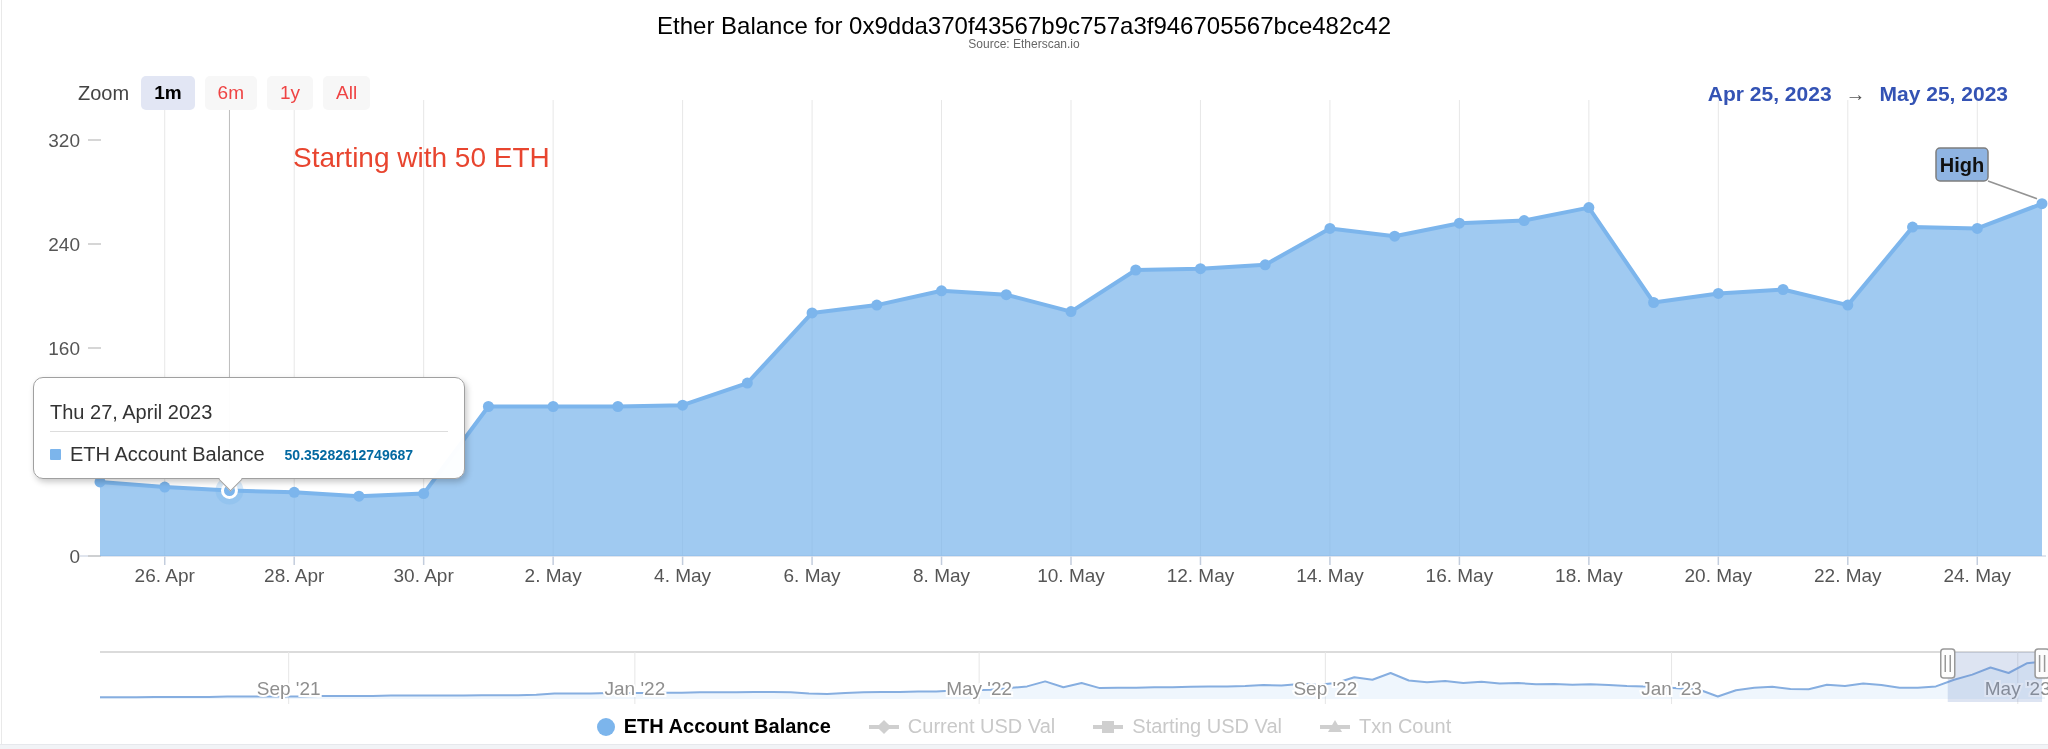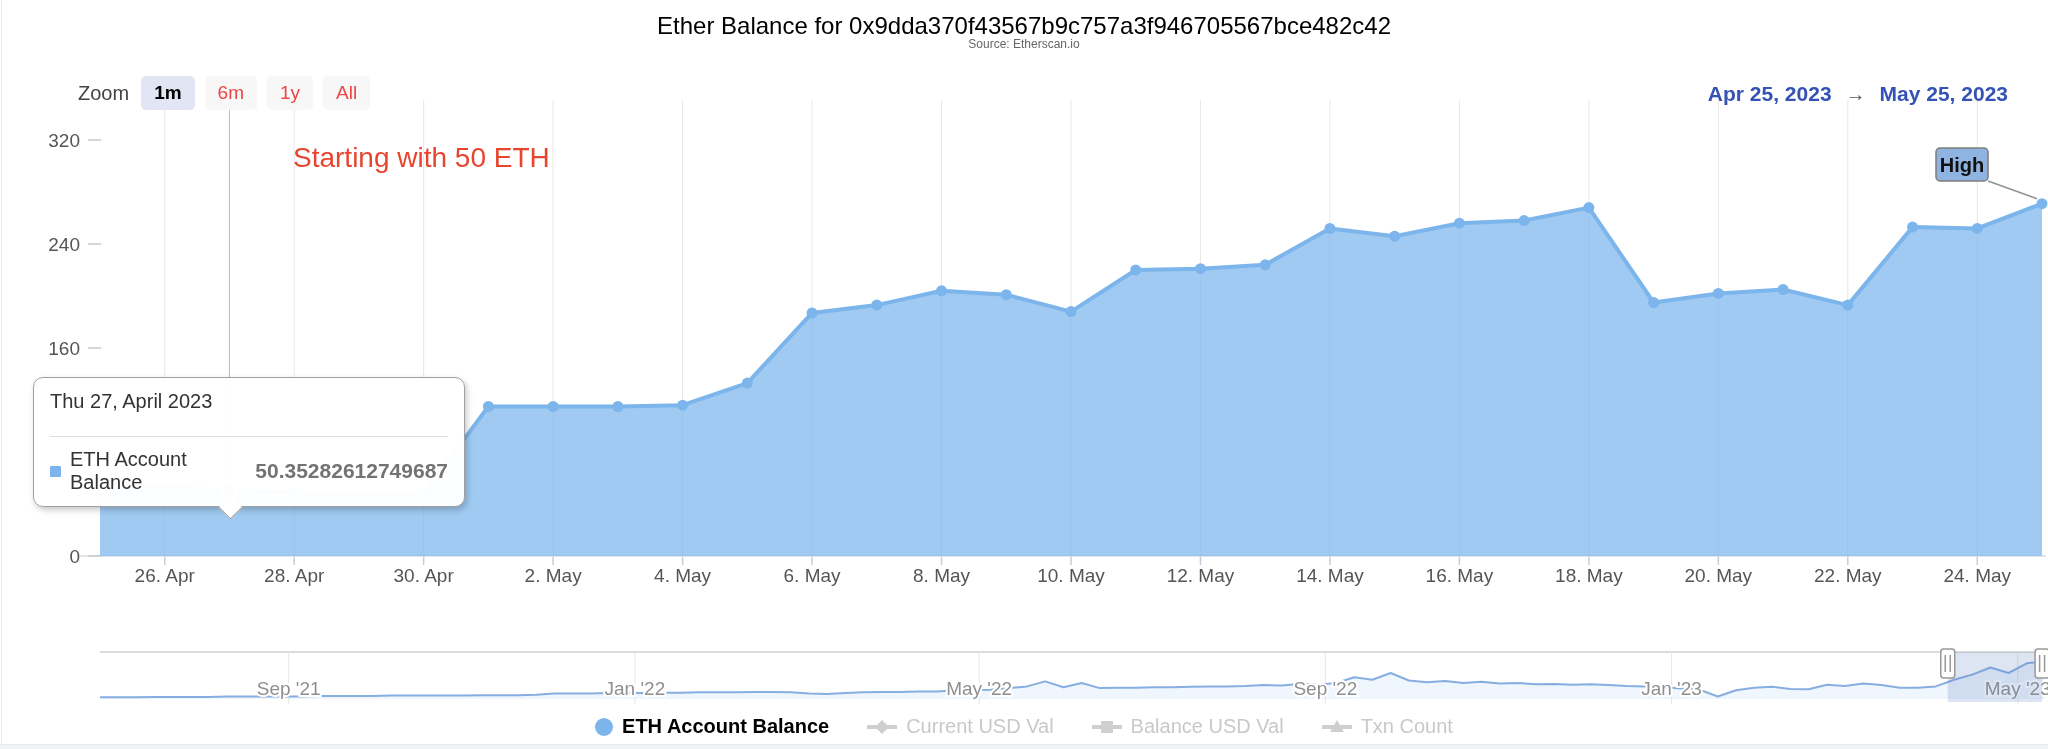--- a/index.html
+++ b/index.html
@@ -23,25 +23,25 @@
             font-size:21px;color:#3453b4;font-weight:bold;}
   .date-row .arrow{color:#555;margin:0 14px;font-size:20px;}
   .date-val{cursor:pointer;}
 
   svg{position:absolute;left:0;top:0;}
   svg text{font-family:"Liberation Sans",sans-serif;}
 
   .tooltip{position:absolute;left:33px;top:377px;width:398px;
            background:rgba(255,255,255,0.97);border:1.5px solid #a0a0a0;border-radius:10px;
            box-shadow:2px 3px 6px rgba(0,0,0,0.22);padding:12px 16px 12px 16px;z-index:5;}
-  .tooltip .tt-date{font-size:20px;color:#333;padding-bottom:23px;border-bottom:1px solid #ddd;}
+  .tooltip .tt-date{font-size:20px;color:#333;padding-bottom:7px;border-bottom:1px solid #ddd;margin-top:11px;}
   .tooltip .tt-body{display:flex;align-items:center;margin-top:11px;}
   .tooltip .tt-sq{width:11px;height:11px;background:#7cb5ec;border-radius:1px;margin-right:9px;flex:none;}
   .tooltip .tt-name{font-size:20px;color:#333;}
-  .tooltip .tt-val{font-size:21px;font-weight:bold;color:#737373;margin-left:0;}
+  .tooltip .tt-val{font-size:14px;font-weight:bold;color:#0369a1;margin-left:20px;}
   .tooltip .tt-pointer{position:absolute;left:188px;bottom:-9.5px;width:16px;height:16px;background:#fff;
            border-right:1.5px solid #a0a0a0;border-bottom:1.5px solid #a0a0a0;transform:rotate(45deg);}
 
   .legend{position:absolute;left:0;right:0;top:715px;display:flex;justify-content:center;
           align-items:center;gap:38px;z-index:3;}
   .legend-item{display:flex;align-items:center;gap:9px;cursor:pointer;}
   .legend-item .txt{font-size:20px;}
   .legend-item.on .txt{color:#000;font-weight:bold;}
   .legend-item.off .txt{color:#c9c9c9;}
   .lm-circle{width:18px;height:18px;border-radius:50%;background:#7cb5ec;}
@@ -212,21 +212,21 @@
           <span class="bar"></span>
           <span class="diamond"></span>
         </span>
       <span class="txt">Current USD Val</span>
     </div>
     <div class="legend-item off">
       <span class="lm">
           <span class="bar"></span>
           <span class="square"></span>
         </span>
-      <span class="txt">Balance USD Val</span>
+      <span class="txt">Starting USD Val</span>
     </div>
     <div class="legend-item off">
       <span class="lm">
           <span class="bar"></span>
           <span class="tri"></span>
         </span>
       <span class="txt">Txn Count</span>
     </div>
   </div>
 

